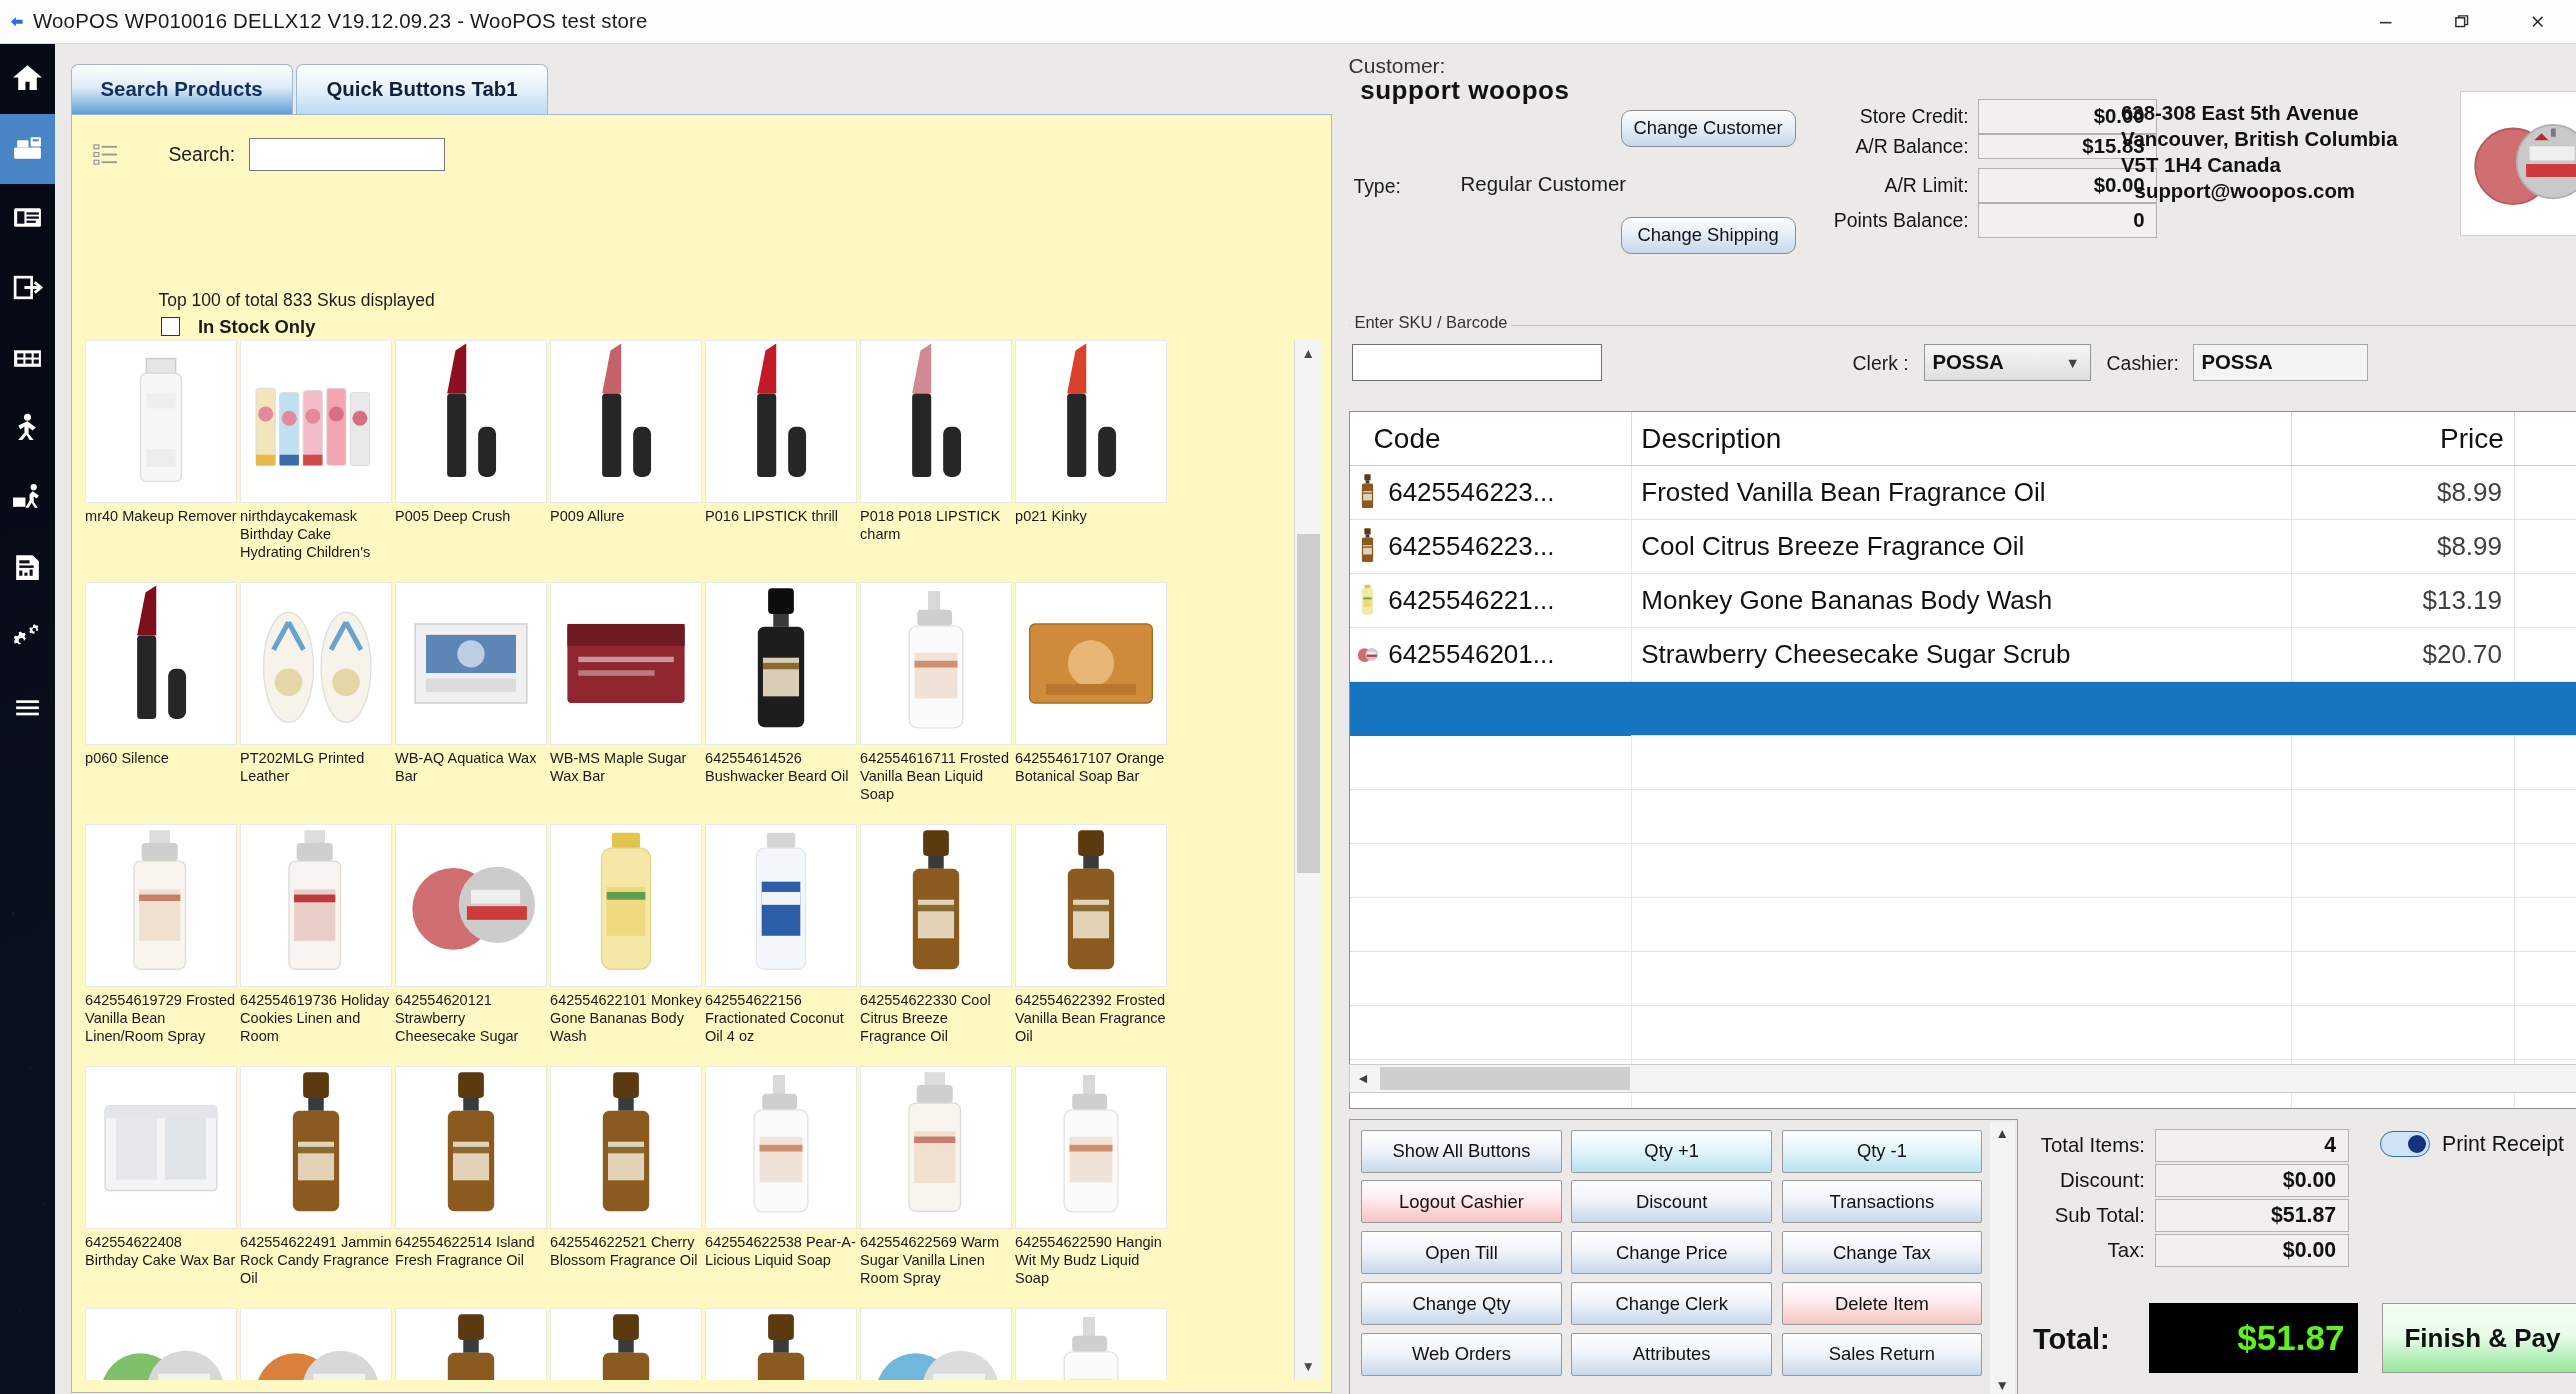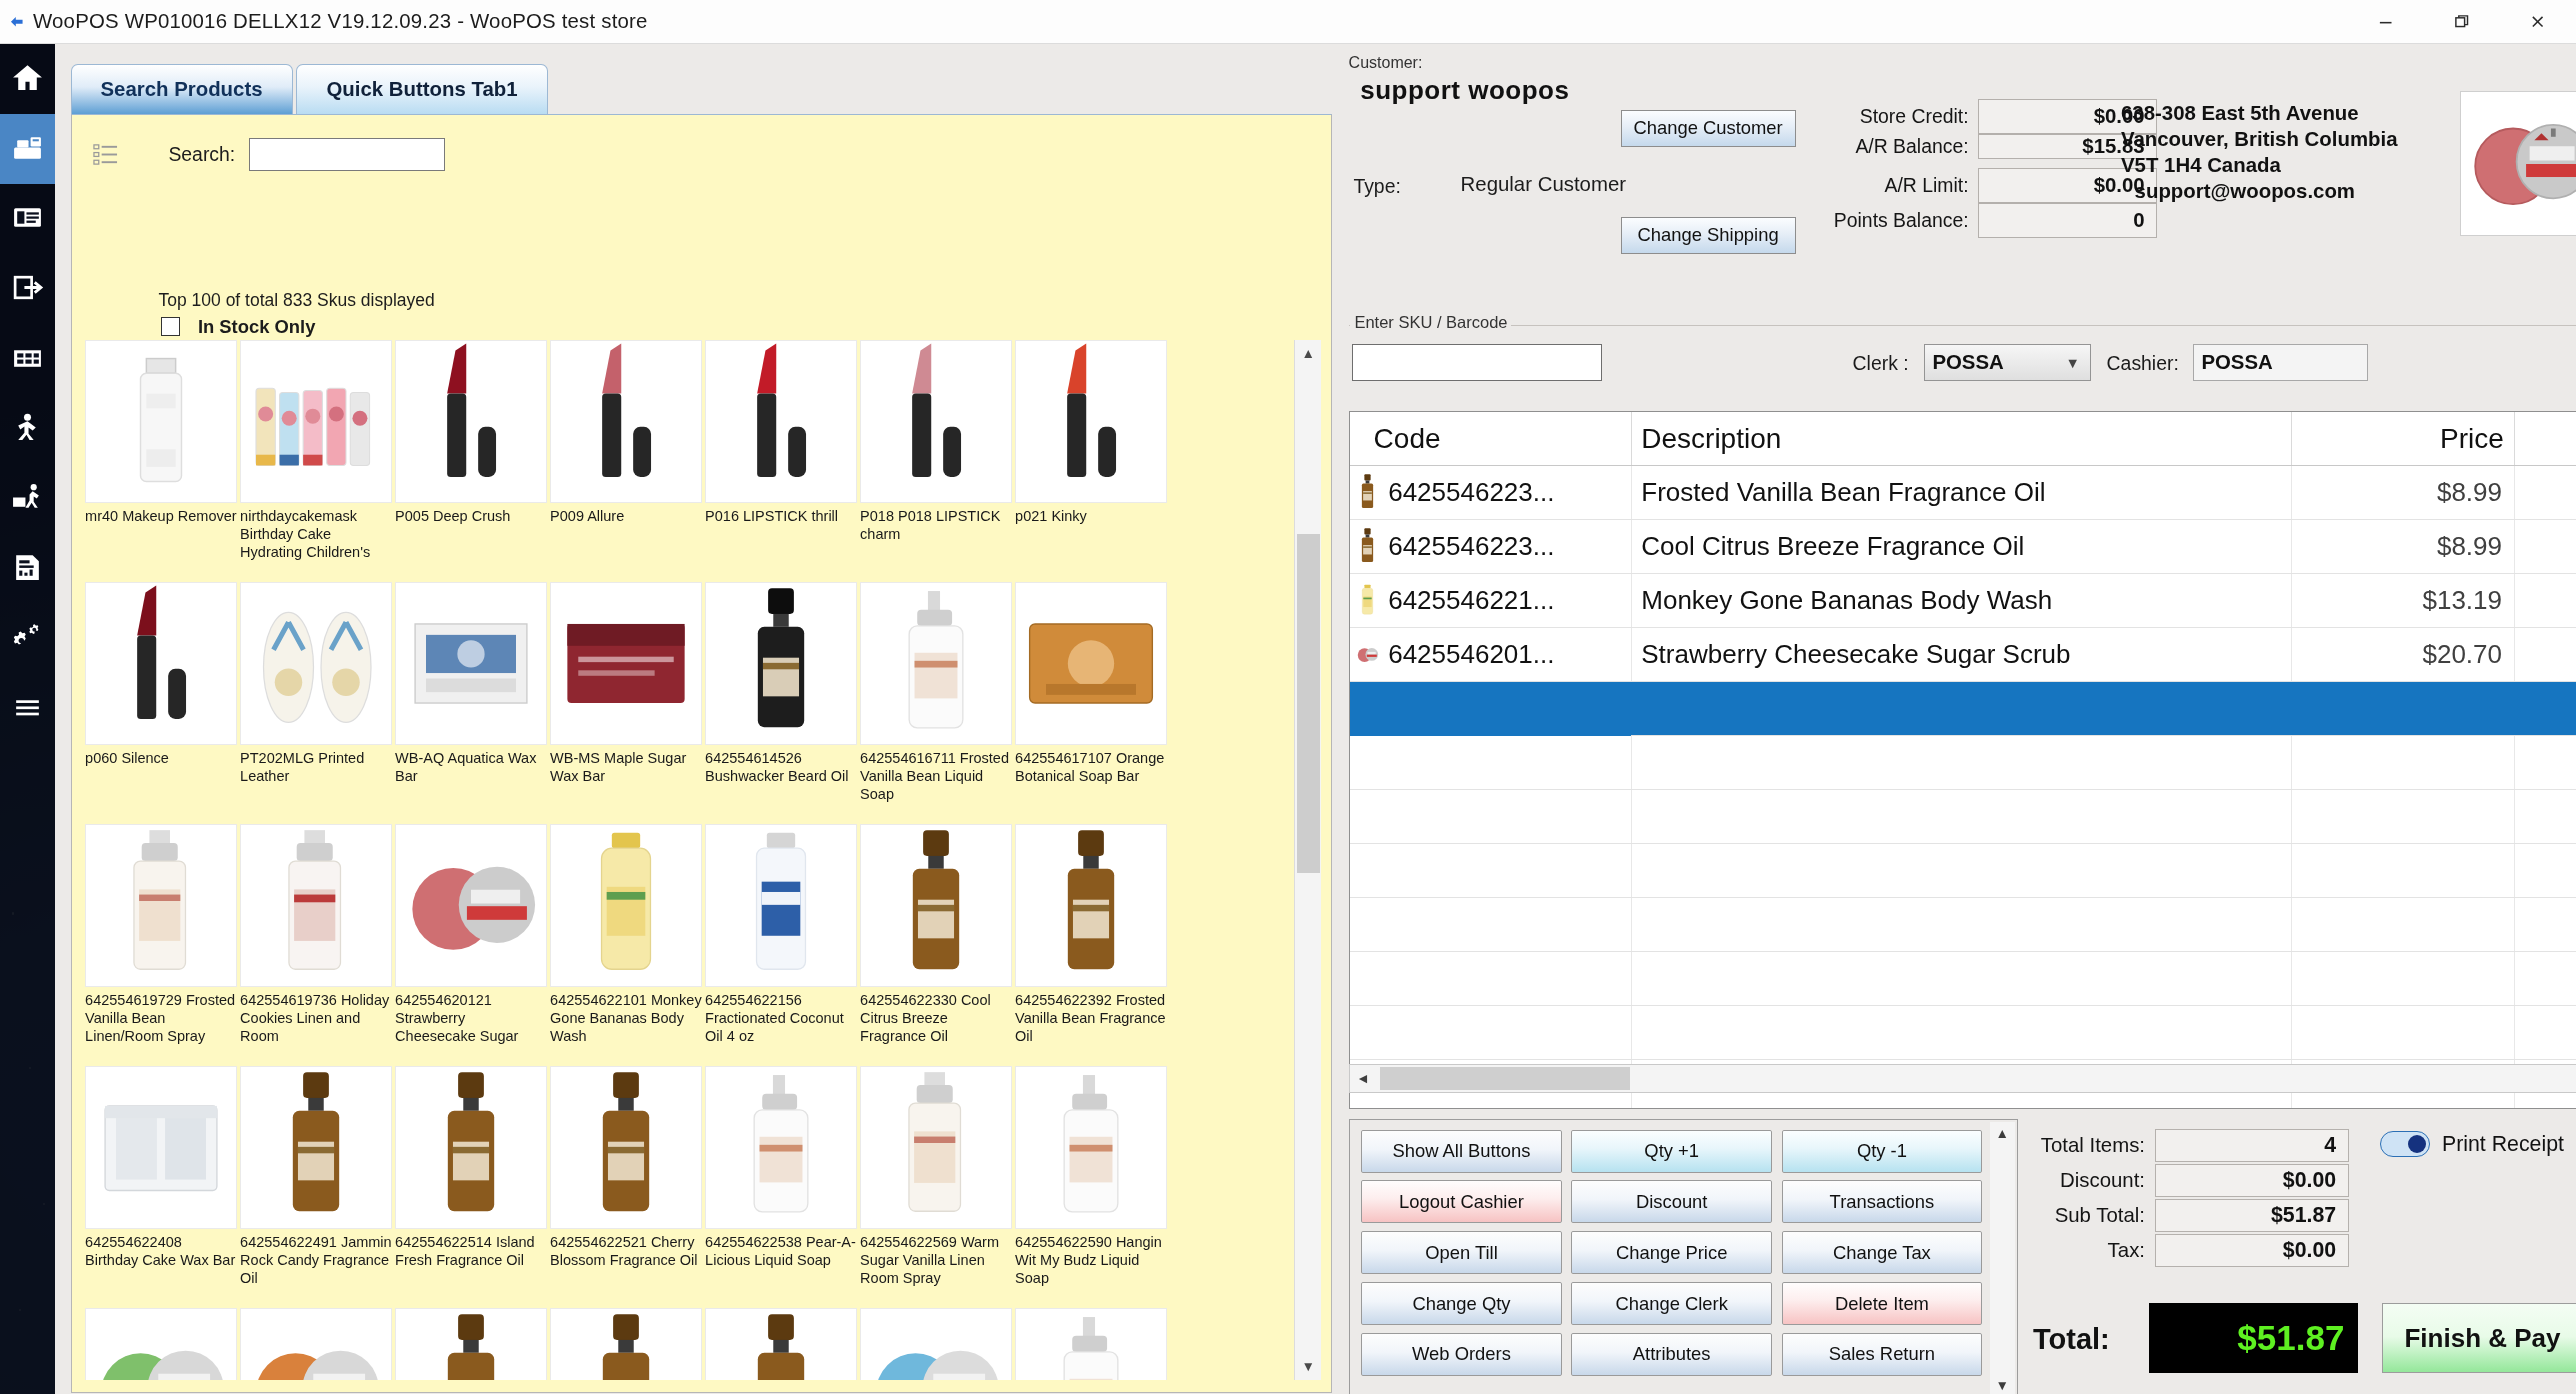--- a/index.html
+++ b/index.html
@@ -122,28 +122,28 @@
     font-size:13.6px; color:#4a4a4a;
   }
   .vscroll .thumbbar {
     position:absolute; left:1.9px; width:23px; background:#cdcdcd;
   }
 
   
   .rightpane { position:absolute; left:1280px; top:0px; width:1296px; height:1351px; }
 
   .cust-head { position:absolute; left:13.6px; top:9.7px; width:1282px; height:160px; }
-  .cust-label { position:absolute; left:0; top:0; font-size:16px; color:#333; }
+  .cust-label { position:absolute; left:0; top:0; font-size:21px; color:#333; }
   .cust-name { position:absolute; left:11.6px; top:21.3px; font-size:26px; font-weight:bold; color:#111; letter-spacing:0.5px; }
   .cust-type-l { position:absolute; left:4.8px; top:121px; font-size:19.4px; color:#1c1c1c; }
   .cust-type-v { position:absolute; left:112px; top:119px; font-size:20.4px; color:#1c1c1c; }
 
   .gbtn {
     position:absolute; font-size:18.4px; color:#111; text-align:right;
-    border:1px solid #8d8d8d; border-radius:0;
+    border:1px solid #8d8d8d; border-radius:10px;
     background:linear-gradient(180deg,#fbfdff 0%,#e6eef7 45%,#c5d9ec 100%);
     display:flex; align-items:center; justify-content:center;
   }
   .btn-change-cust { left:272px; top:56px; width:175px; height:37px; }
   .btn-change-ship { left:272px; top:163px; width:175px; height:37px; }
 
   .fieldrow { position:absolute; display:flex; align-items:center; }
   .fieldlbl { font-size:19.4px; color:#151515; text-align:right; }
   .fieldval {
     background:#f2f0ee; border:1px solid #b4b0ac;

